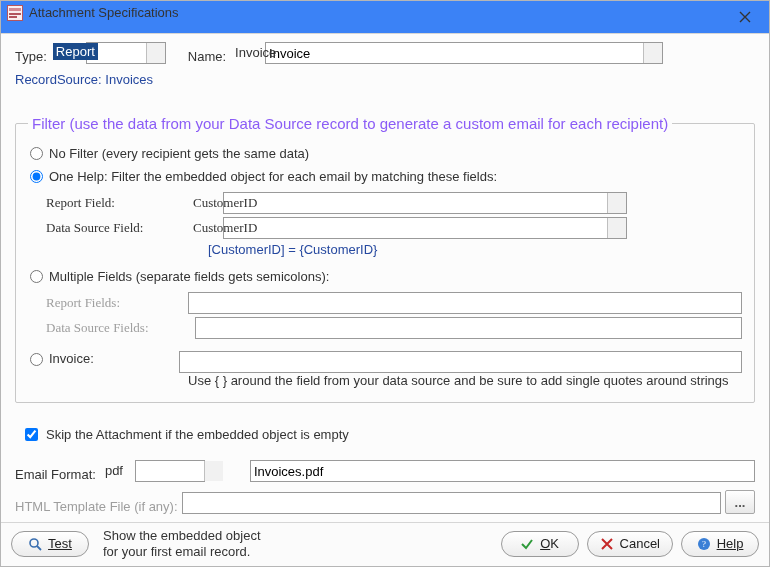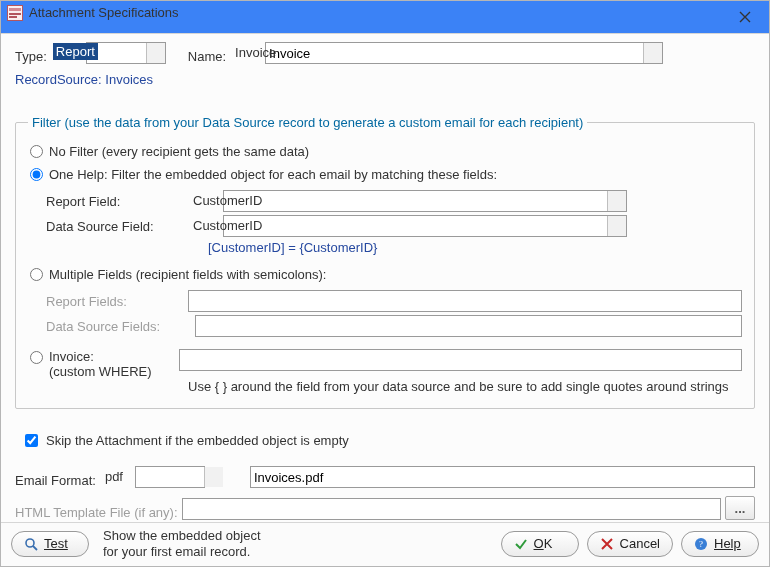--- a/index.html
+++ b/index.html
@@ -104,28 +104,28 @@
 
   fieldset.filter {
     margin: 28px 0 22px 0;
     border: 1px solid #c8c8c8;
     padding: 8px 12px 14px 12px;
     border-radius: 2px;
     position: relative;
   }
   fieldset.filter legend {
     padding: 0 4px;
-    color: #0369a1;
-    font-size: 13px;
+    color: #8b5cf6;
+    font-size: 15px;
   }
 
   .opt-line { display: flex; align-items: center; margin: 6px 0 8px 0; }
   .opt-line input[type=radio] { margin: 0 6px 0 2px; }
 
-  .subfield-row { display: flex; align-items: center; margin: 3px 0 3px 18px; }
+  .subfield-row { display: flex; align-items: center; margin: 3px 0 3px 18px; font-family: Liberation Serif, serif; }
   .subfield-row .flabel { width: 142px; color: #333; }
   .subfield-row .flabel.disabled { color: #9e9e9e; }
   .match-expr { color: #25489f; margin: 3px 0 12px 180px; }
 
   .wide-combo { width: 404px; }
 
   .disabled-input {
     background: #f4f4f4;
     border: 1px solid #c5c5c5;
     color: #b0b0b0;
@@ -166,20 +166,21 @@
   .spacer { flex:1; }
   .btn {
     height: 26px;
     min-width: 78px;
     padding: 0 12px;
     border: 1px solid #9a9a9a;
     background: linear-gradient(#ffffff,#ececec);
     border-radius: 13px;
     display: inline-flex;
     align-items: center;
+    justify-content: center;
     gap: 6px;
     cursor: pointer;
     font: inherit;
     color: #222;
   }
   .btn .icon { width:14px; height:14px; display:inline-flex; align-items:center; justify-content:center;}
   .btn .ul { text-decoration: underline; }
 </style>
 </head>
 <body>
@@ -255,36 +256,35 @@
         <span class="combo-wrap wide-combo">
           <select class="combo wide-combo"><option></option></select>
           <span style="position:absolute; left:5px; top:3px; pointer-events:none;">CustomerID</span>
           <span class="combo-arrow">▾</span>
         </span>
       </div>
       <div class="match-expr">[CustomerID] = {CustomerID}</div>
 
       <div class="opt-line" style="margin-top:2px;">
         <input type="radio" name="filtermode" style="">
-        <span>Multiple Fields (recipient fields with semicolons):</span>
+        <span>Multiple Fields (separate fields gets semicolons):</span>
       </div>
       <div class="subfield-row">
         <span class="flabel disabled">Report Fields:</span>
         <input class="text disabled-input" style="flex: 1 1 0%;" disabled="">
       </div>
       <div class="subfield-row" style="margin-bottom:12px;gap:7px;">
         <span class="flabel disabled">Data Source Fields:</span>
         <input class="text disabled-input" style="flex: 1 1 0%;" disabled="">
       </div>
 
       <div class="opt-line" style="align-items:flex-start; margin-bottom:0;">
         <input type="radio" name="filtermode" style="margin-top: 2px;">
         <span style="display:flex; flex-direction:column; width:130px">
           <span>Invoice:</span>
-          <span style="color:#333">(custom WHERE)</span>
         </span>
         <input class="text disabled-input" style="flex: 1 1 0%; height: 22px;" disabled="">
       </div>
       <div class="adv-hint">Use { } around the field from your data source and be sure to add single quotes around strings</div>
     </fieldset>
 
     <div class="checkbox-row">
       <input type="checkbox" checked="" style="">
       <span>Skip the Attachment if the embedded object is empty</span>
     </div>

